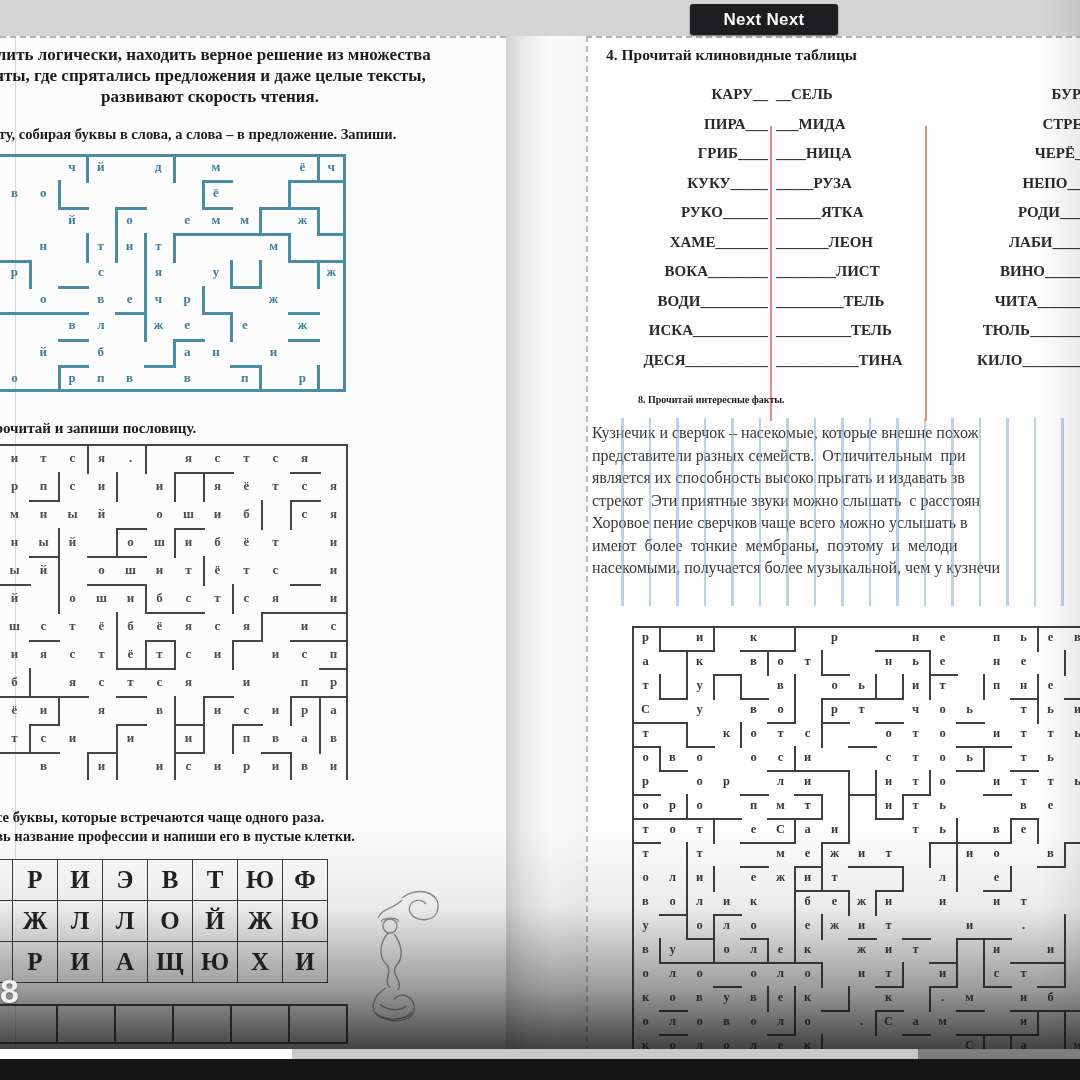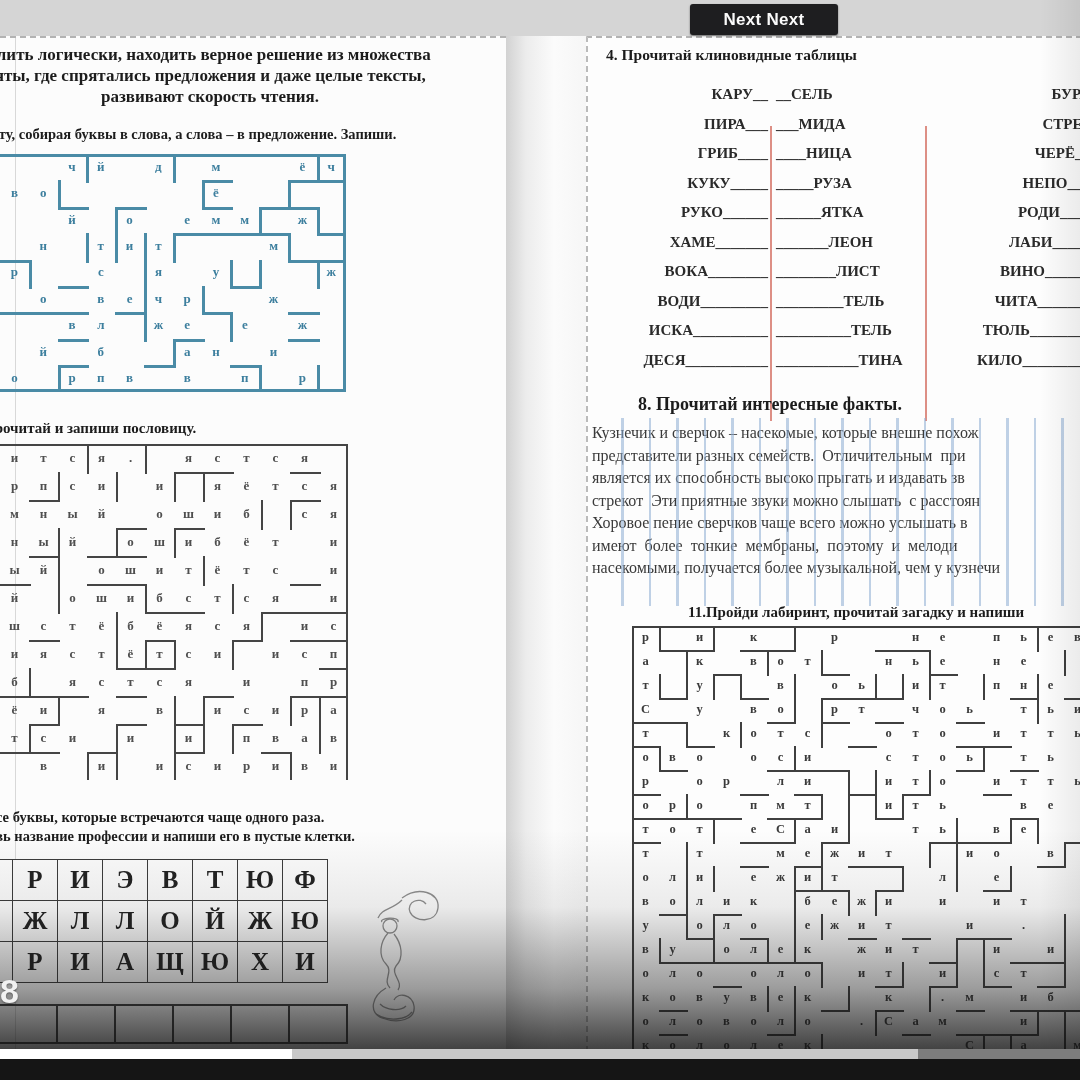--- a/index.html
+++ b/index.html
@@ -46,21 +46,21 @@
 
   
   .r-heading{position:absolute;font-weight:bold;color:#1c1c1c;white-space:nowrap;}
   #s7-title{left:18px;top:8px;font-size:15.5px;}
   #wedge{position:absolute;left:0;top:48px;width:520px;height:300px;}
   .wedge-row{position:absolute;height:30px;font-weight:bold;font-size:15px;color:#2a2a2a;white-space:nowrap;}
   .w-left{position:absolute;width:180px;left:0;text-align:right;}
   .w-mid{position:absolute;left:188px;width:150px;text-align:left;}
   .w-right{position:absolute;left:345px;width:172px;text-align:right;}
   .red-line{position:absolute;top:40px;width:2px;height:295px;background:#dd8f85;}
-  #s8-title{left:50px;top:356px;font-size:18px;}
+  #s8-title{left:50px;top:356px;font-size:10px;}
   #facts{position:absolute;left:4px;top:384px;width:540px;font-size:16px;line-height:22.5px;color:#3a3a3a;}
   #facts .facts-line{white-space:pre;}
   #guide-lines{position:absolute;left:8px;top:380px;width:500px;height:188px;pointer-events:none;
       background:repeating-linear-gradient(90deg,transparent 0 25px,rgba(140,172,210,.55) 25px 27.5px);}
   #s11-title{left:100px;top:566px;font-size:15px;}
   #maze3{position:absolute;left:44px;top:588px;width:470px;height:435px;}
 
   .maze{overflow:hidden;}
   .maze-letter{position:absolute;text-align:center;font-weight:bold;}
   .maze-wall{position:absolute;}
@@ -516,21 +516,20 @@
     <div id="facts">
         <div class="facts-line">Кузнечик и сверчок – насекомые, которые внешне похож</div>
         <div class="facts-line">представители разных семейств.  Отличительным  при</div>
         <div class="facts-line">является их способность высоко прыгать и издавать зв</div>
         <div class="facts-line">стрекот  Эти приятные звуки можно слышать  с расстоян</div>
         <div class="facts-line">Хоровое пение сверчков чаще всего можно услышать в</div>
         <div class="facts-line">имеют  более  тонкие  мембраны,  поэтому  и  мелоди</div>
         <div class="facts-line">насекомыми, получается более музыкальной, чем у кузнечи</div>
       </div>
     <div id="guide-lines"></div>
-    <div class="r-heading" id="s11-title">11.Пройди лабиринт, прочитай загадку и напиши</div>
     <div id="maze3" class="maze" style="width: 459px;">
         <span class="maze-letter" style="left: 0px; top: 3.75px; width: 27px; font-size: 12.5px; color: rgb(58, 58, 58);">р</span>
         <div class="maze-wall" style="left: 27px; top: 0px; width: 2px; height: 26px; background: rgb(63, 63, 63);"></div>
         <div class="maze-wall" style="left: 27px; top: 24px; width: 29px; height: 2px; background: rgb(63, 63, 63);"></div>
         <span class="maze-letter" style="left: 54px; top: 3.75px; width: 27px; font-size: 12.5px; color: rgb(58, 58, 58);">и</span>
         <div class="maze-wall" style="left: 54px; top: 24px; width: 29px; height: 2px; background: rgb(63, 63, 63);"></div>
         <div class="maze-wall" style="left: 81px; top: 0px; width: 2px; height: 26px; background: rgb(63, 63, 63);"></div>
         <span class="maze-letter" style="left: 108px; top: 3.75px; width: 27px; font-size: 12.5px; color: rgb(58, 58, 58);">к</span>
         <div class="maze-wall" style="left: 108px; top: 24px; width: 29px; height: 2px; background: rgb(63, 63, 63);"></div>
         <div class="maze-wall" style="left: 135px; top: 24px; width: 29px; height: 2px; background: rgb(63, 63, 63);"></div>

